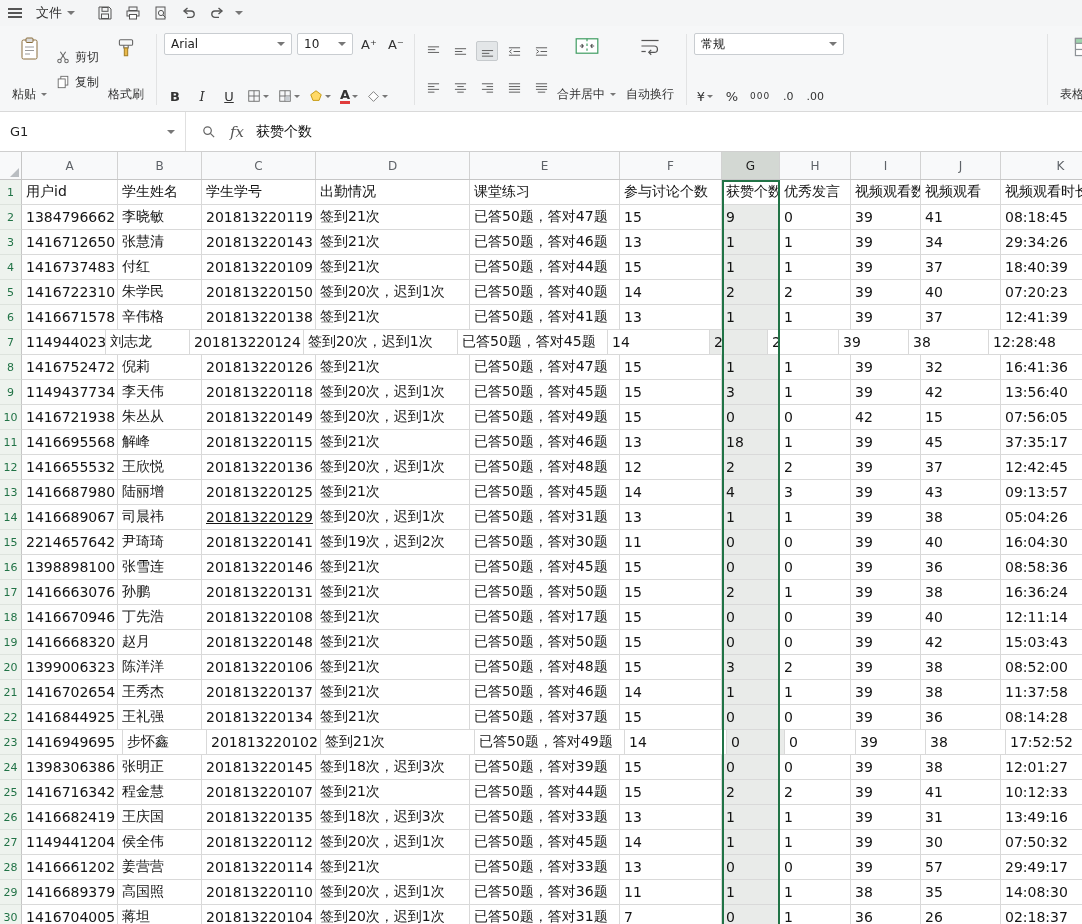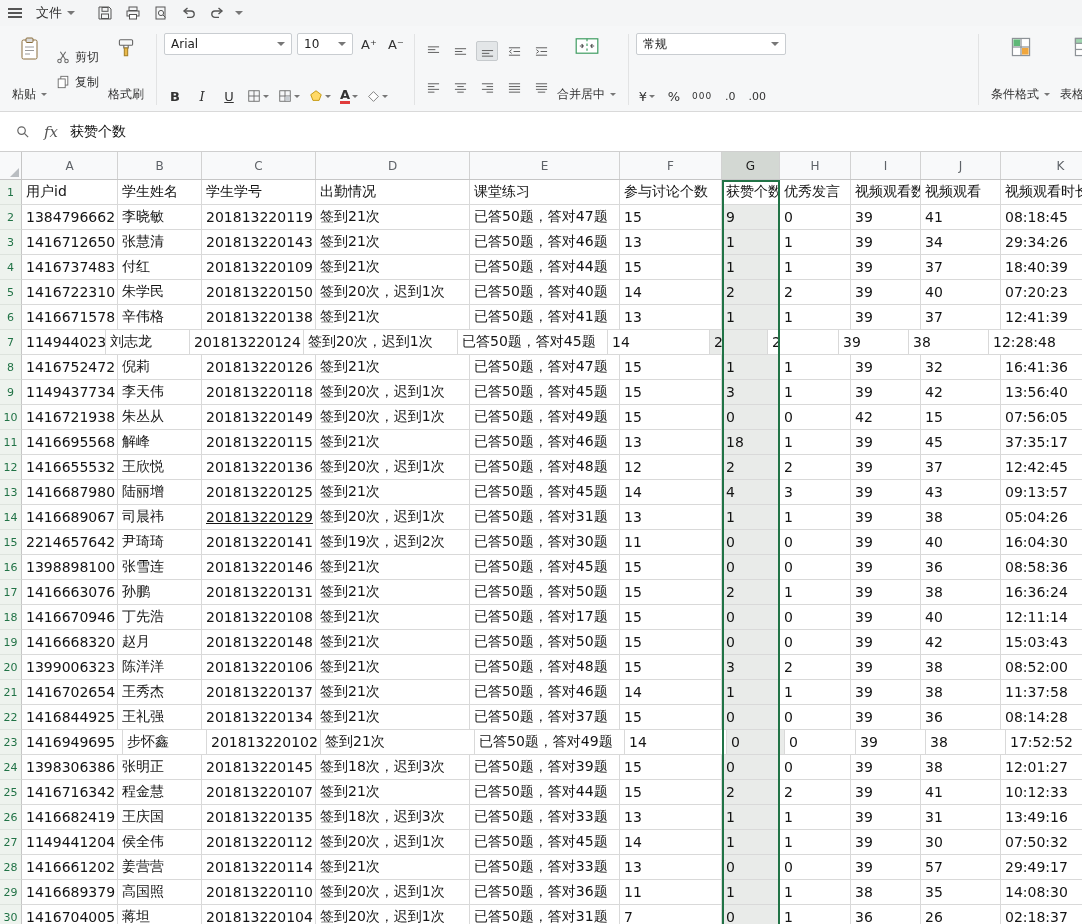--- a/index.html
+++ b/index.html
@@ -308,20 +308,31 @@
             <rect x="1" y="2" width="18" height="12" fill="#fff" stroke="#3f9d62"></rect>
             <line x1="10" y1="2" x2="10" y2="14" stroke="#3f9d62" stroke-dasharray="2 2"></line>
             <path d="M4 8 h3 M7 8 l-1.5 -1.5 M7 8 l-1.5 1.5" fill="none" stroke="#555"></path>
             <path d="M16 8 h-3 M13 8 l1.5 -1.5 M13 8 l1.5 1.5" fill="none" stroke="#555"></path>
           </svg>
         <span class="lbl">
             <span>合并居中</span>
             <span class="tinycaret"></span>
           </span>
       </div>
+      <div class="bigbtn">
+        <svg width="22" height="20" viewBox="0 0 18 16">
+            <line x1="2" y1="3.5" x2="16" y2="3.5" stroke="#555"></line>
+            <path d="M2 8 H12.5 A2.6 2.6 0 0 1 12.5 13.2 H8.5" fill="none" stroke="#555"></path>
+            <path d="M10 11.2 L8 13.2 L10 15.2" fill="none" stroke="#555"></path>
+            <line x1="2" y1="12.5" x2="5.5" y2="12.5" stroke="#555"></line>
+          </svg>
+        <span class="lbl">
+            <span>自动换行</span>
+          </span>
+      </div>
     </div>
 
     <div class="rsep"></div>
 
     <div class="rgroup rcol">
       <span class="combo" style="width:150px;">
         <span>常规</span>
           <span class="caret"></span>
       </span>
       <div class="smallrow">
@@ -336,45 +347,36 @@
       </div>
     </div>
 
     <div class="spacer"></div>
     <div class="rsep"></div>
 
     <div class="rgroup">
       <div class="bigbtn">
         <svg width="22" height="22" viewBox="0 0 18 18">
             <rect x="2" y="2" width="14" height="14" fill="#fff" stroke="#8d9297"></rect>
-            <line x1="9" y1="2" x2="9" y2="16" stroke="#8d9297"></line>
-            <line x1="2" y1="9" x2="16" y2="9" stroke="#8d9297"></line>
-            <rect x="2.8" y="2.8" width="5.4" height="5.4" fill="#5fb878"></rect>
-            <rect x="9.8" y="9.8" width="5.4" height="5.4" fill="#f0a63c"></rect>
-          </svg>
-        <span class="lbl">
-            <span>条件格式</span>
-            <span class="tinycaret"></span>
-          </span>
-      </div>
-      <div class="bigbtn">
-        <svg width="22" height="22" viewBox="0 0 18 18">
-            <rect x="2" y="2" width="14" height="14" fill="#fff" stroke="#8d9297"></rect>
             <rect x="2" y="2" width="14" height="4" fill="#9fd3ae" stroke="#8d9297"></rect>
             <line x1="9" y1="6" x2="9" y2="16" stroke="#8d9297"></line>
             <line x1="2" y1="11" x2="16" y2="11" stroke="#8d9297"></line>
           </svg>
         <span class="lbl">
             <span>表格样式</span>
           </span>
       </div>
     </div>
   </div>
 
   <div class="formulabar">
+    <div class="namebox">
+      <span>G1</span>
+      <span class="caret"></span>
+    </div>
     <div class="fxarea">
       <span class="qicon">
         <svg width="15" height="15" viewBox="0 0 16 16">
             <circle cx="7" cy="7" r="4" fill="none" stroke="#666" stroke-width="1.3"></circle>
             <line x1="10" y1="10" x2="14" y2="14" stroke="#666" stroke-width="1.3"></line>
           </svg>
       </span>
       <span class="fx">fx</span>
       <span>获赞个数</span>
     </div>

